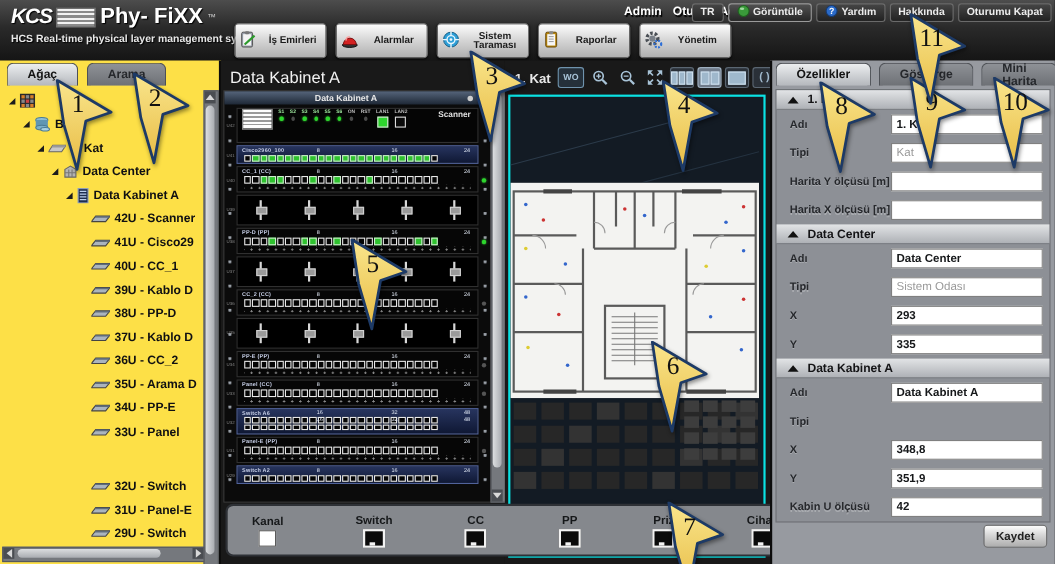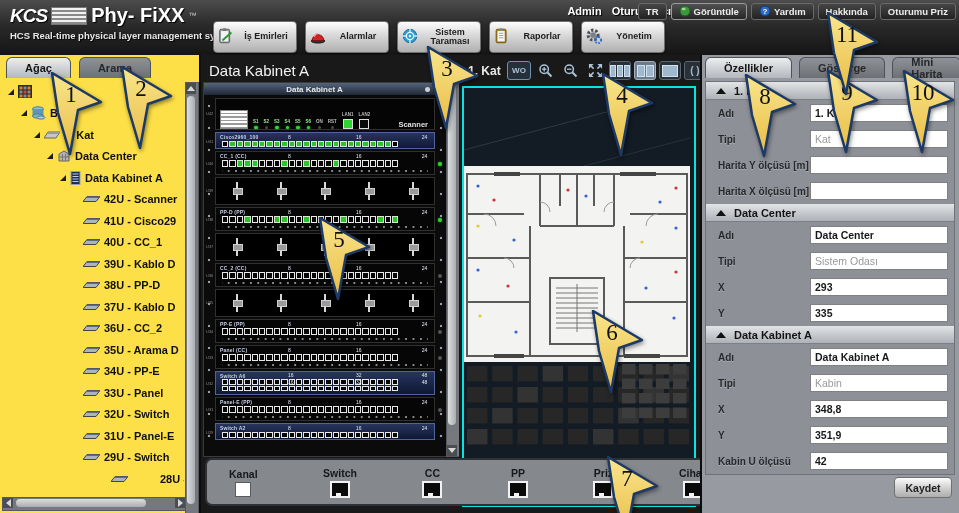--- a/index.html
+++ b/index.html
@@ -81,21 +81,21 @@
       background-size:7.4px 4px;background-position:3px 1px;}
   .unit.switch24,.unit.switch48{background:linear-gradient(#27345e,#0f1834);border-color:#51639b;}
   .unit.switch24 .port{height:6px;}
   .unit.switch48 .pwrap{margin:7px 6px 1px 6px;}
   .unit.switch48 .pwrap.second{margin-top:1px;margin-bottom:3px;}
   .unit.switch48 .port{height:5.5px;}
   .unit.cable{display:flex;justify-content:space-between;align-items:center;padding:3px 16px;background:#000;height:20px;box-sizing:content-box;}
   .cglyph{position:relative;width:10px;height:18px;}
   .cglyph:before{content:"";position:absolute;left:4px;top:0;width:2px;height:18px;background:#d8d8d8;}
   .cglyph:after{content:"";position:absolute;left:1px;top:6px;width:8px;height:5px;background:#9a9a9a;border:1px solid #d0d0d0;}
-  .unit.scanner{height:30px;display:flex;align-items:flex-end;gap:5px;padding:0 4px;background:#050505;}
+  .unit.scanner{height:30px;display:flex;align-items:flex-start;gap:5px;padding:0 4px;background:#050505;}
   .kcslogo{width:26px;height:17px;border:1px solid #888;
       background:repeating-linear-gradient(#fdfdfd 0 2px,#9a9a9a 2px 3.5px);flex:0 0 auto;}
   .ledcol{display:flex;flex-direction:column;align-items:center;gap:2px;}
   .ledcol .ll{font-size:4.5px;color:#9fe89f;font-weight:bold;}
   .ledcol .ld{width:3.5px;height:3.5px;border-radius:50%;}
   .ld.on{background:#2ed52e;box-shadow:0 0 2px #2ed52e;} .ld.off{background:#4a4a4a;}
   .ledcol.graycol .ll{color:#bbb;}
   .lansq{width:8px;height:8px;border:1px solid #ddd;}
   .lansq.g{background:#2ed52e;} .lansq.w{background:#0a0a0a;}
   .scn-name{flex:1;text-align:right;color:#e0e0e0;font-size:7.5px;font-weight:bold;line-height:1.2;padding-right:2px;}
@@ -222,21 +222,21 @@
           <span><svg width="12" height="12" viewBox="0 0 12 12">
               <circle cx="6" cy="6" r="5" fill="#2a6ac8" stroke="#163a70"></circle>
               <text x="6" y="8.6" font-size="8" font-weight="bold" fill="#fff" text-anchor="middle" font-family="Liberation Sans,sans-serif">?</text>
             </svg></span>
           <span>Yardım</span>
         </button>
         <button class="sessbtn">
           <span>Hakkında</span>
         </button>
         <button class="sessbtn">
-          <span>Oturumu Priz</span>
+          <span>Oturumu Kapat</span>
         </button>
       </div>
   </div>
 
   <div id="left-panel">
     <div class="tabrow" id="left-tabs">
         <div class="tab active">Ağaç</div>
         <div class="tab">Arama</div>
       </div>
     <div id="tree">
@@ -398,21 +398,21 @@
         <div class="trow" style="padding-left: 71px;">
           <span class="noexp"></span>
           <span class="tico">
             <svg width="17" height="8" viewBox="0 0 17 8">
               <polygon points="4,1.5 17,1.5 13,6.5 0,6.5" fill="#aab4be" stroke="#444"></polygon>
               <polygon points="4,1.5 17,1.5 16,3 3,3" fill="#5f6c7a"></polygon>
             </svg>
           </span>
           <span class="tlabel">33U - Panel</span>
         </div>
-        <div class="trow" style="padding-left: 71px;">
+        <div class="trow" style="padding-left: 71px; margin-top: 28px;">
           <span class="noexp"></span>
           <span class="tico">
             <svg width="17" height="8" viewBox="0 0 17 8">
               <polygon points="4,1.5 17,1.5 13,6.5 0,6.5" fill="#aab4be" stroke="#444"></polygon>
               <polygon points="4,1.5 17,1.5 16,3 3,3" fill="#5f6c7a"></polygon>
             </svg>
           </span>
           <span class="tlabel">32U - Switch</span>
         </div>
         <div class="trow" style="padding-left: 71px;">
@@ -1146,21 +1146,20 @@
         <div class="sechead">
           <span class="collapse"></span>
           <span class="st">Data Kabinet A</span>
         </div>
         <div class="frow">
           <span class="flab">Adı</span>
           <input value="Data Kabinet A" style="">
         </div>
         <div class="frow">
           <span class="flab">Tipi</span>
-          <input class="ro" value="Kabin" style="">
         </div>
         <div class="frow">
           <span class="flab">X</span>
           <input value="348,8" style="">
         </div>
         <div class="frow">
           <span class="flab">Y</span>
           <input value="351,9" style="">
         </div>
         <div class="frow">

